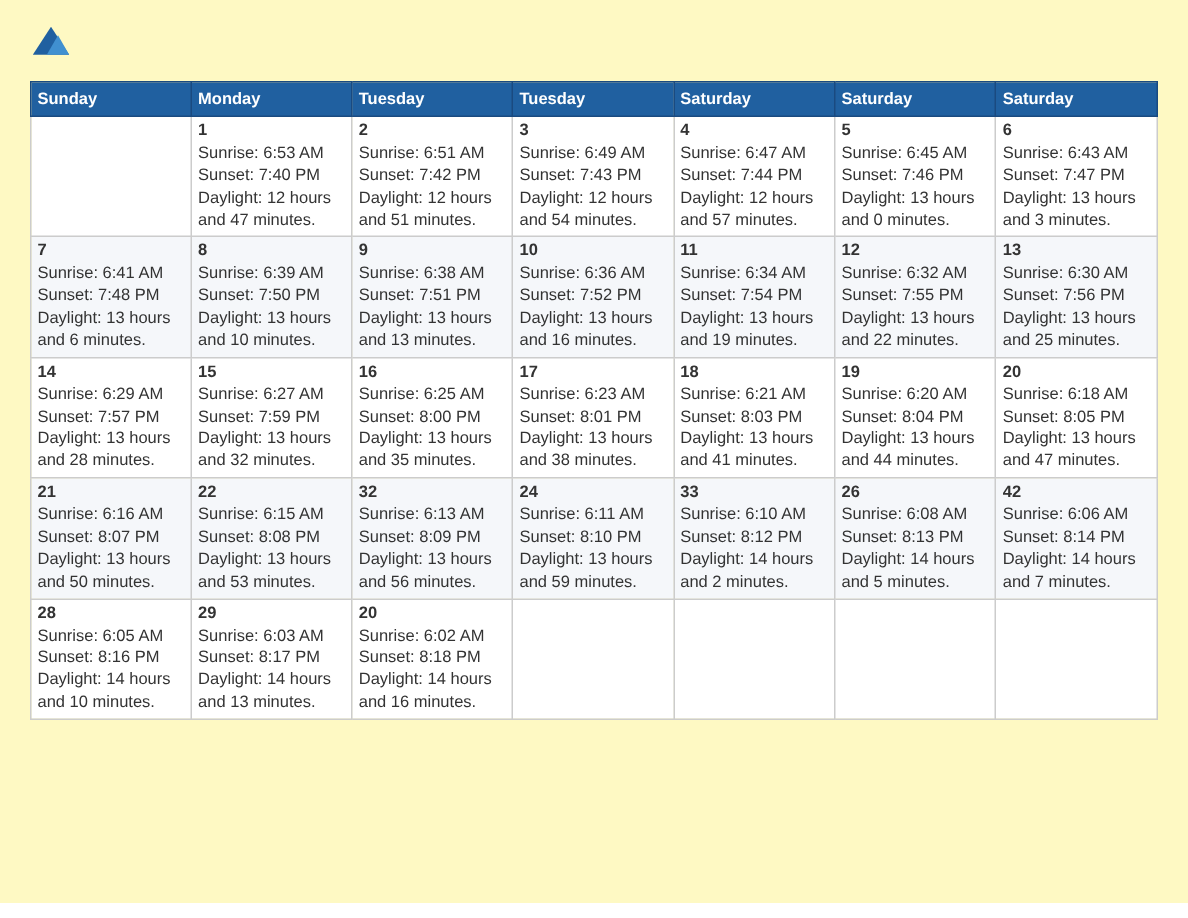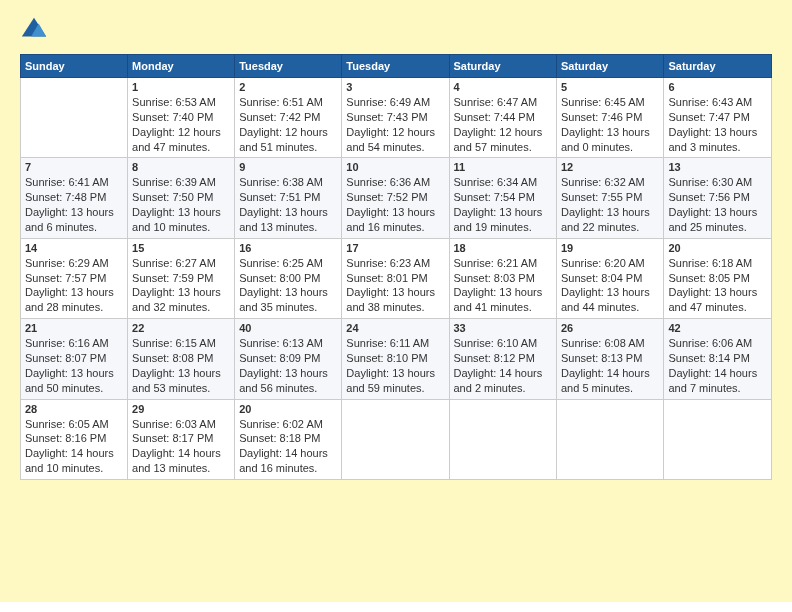--- a/index.html
+++ b/index.html
@@ -223,21 +223,21 @@
         <tr>
           <td>
             <span class="day-number">21</span>
             <div class="day-info">Sunrise: 6:16 AM<br>Sunset: 8:07 PM<br>Daylight: 13 hours<br>and 50 minutes.</div>
           </td>
           <td>
             <span class="day-number">22</span>
             <div class="day-info">Sunrise: 6:15 AM<br>Sunset: 8:08 PM<br>Daylight: 13 hours<br>and 53 minutes.</div>
           </td>
           <td>
-            <span class="day-number">40</span>
+            <span class="day-number">32</span>
             <div class="day-info">Sunrise: 6:13 AM<br>Sunset: 8:09 PM<br>Daylight: 13 hours<br>and 56 minutes.</div>
           </td>
           <td>
             <span class="day-number">24</span>
             <div class="day-info">Sunrise: 6:11 AM<br>Sunset: 8:10 PM<br>Daylight: 13 hours<br>and 59 minutes.</div>
           </td>
           <td>
             <span class="day-number">33</span>
             <div class="day-info">Sunrise: 6:10 AM<br>Sunset: 8:12 PM<br>Daylight: 14 hours<br>and 2 minutes.</div>
           </td>

